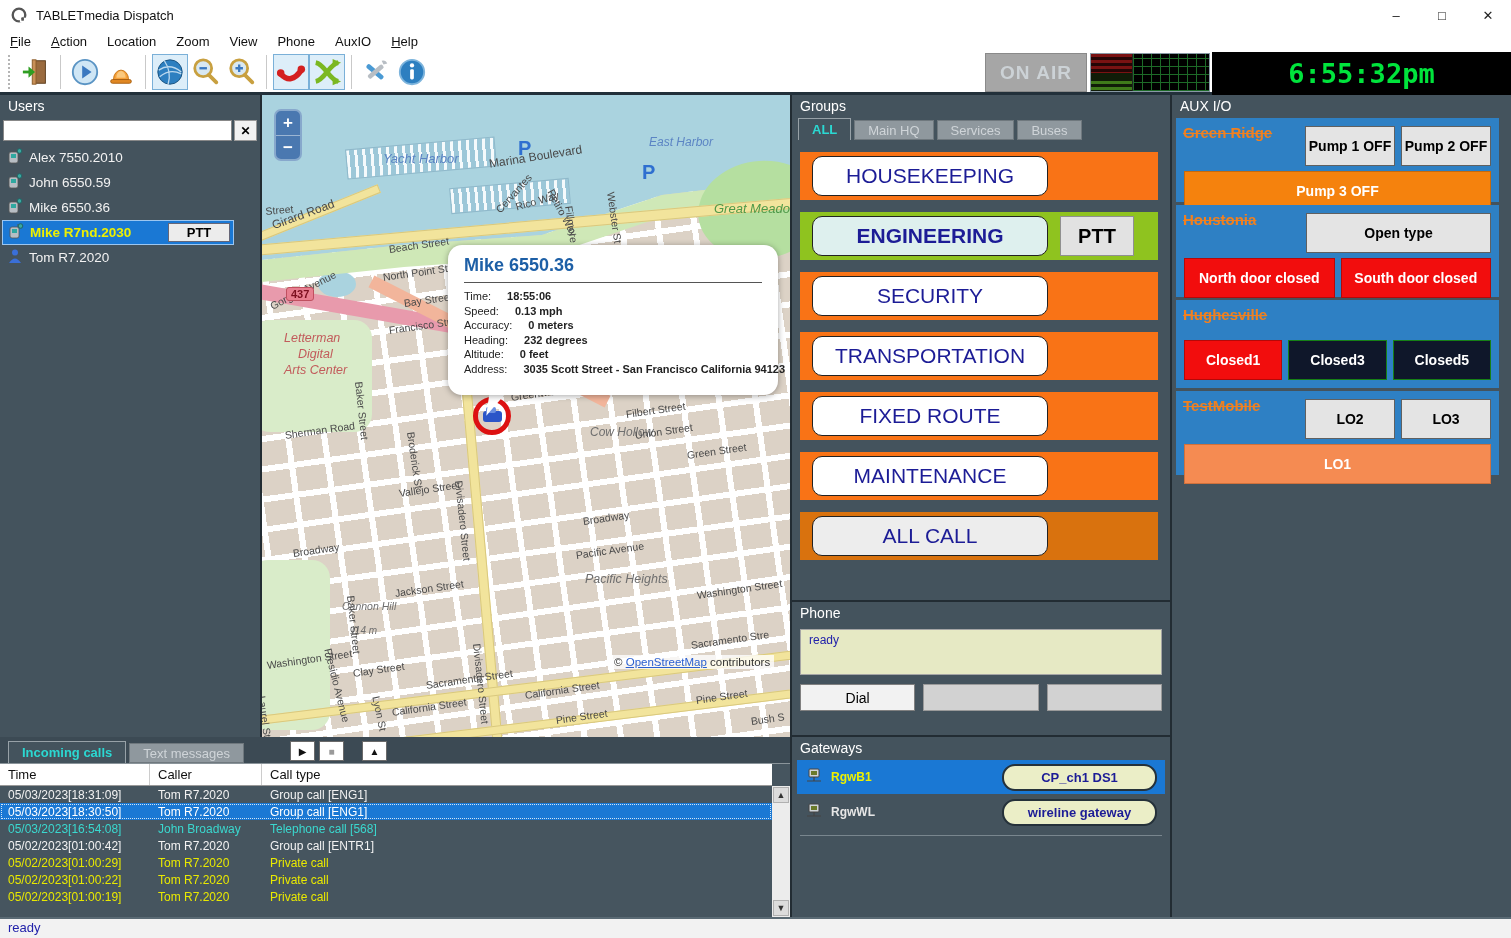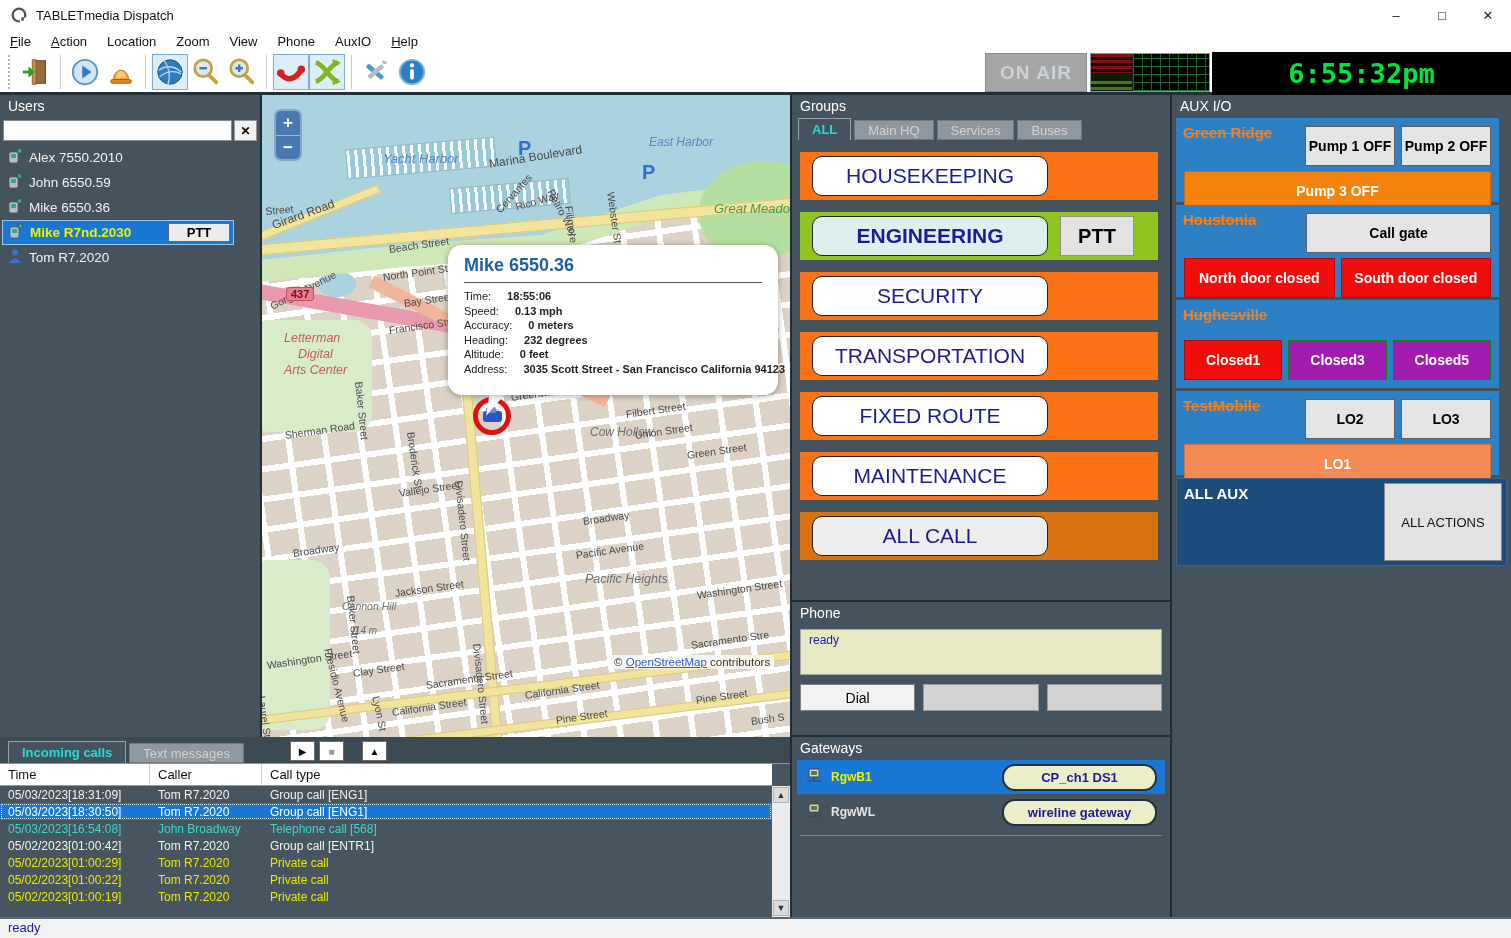--- a/index.html
+++ b/index.html
@@ -148,21 +148,21 @@
                text-decoration:line-through; }
   .aux-row { display:flex; gap:6px; justify-content:flex-end; }
   .aux-row + .aux-row { margin-top:5px; }
   .aux-btn { height:40px; display:flex; align-items:center; justify-content:center; font-weight:bold;
              font-size:14px; border:1px solid #606060; white-space:nowrap; }
   .aux-row.fill .aux-btn { flex:1; }
   .aux-gray { background:#e4e4e4; color:#000; }
   .aux-orange { background:#f5820d; color:#fff; border-color:#c86a0a; }
   .aux-salmon { background:#f58b52; color:#fff; border-color:#d0713c; }
   .aux-red { background:#f20d0d; color:#fff; border-color:#b50808; }
-  .aux-green { background:#a21caf; color:#fff; border-color:#168016; }
+  .aux-green { background:#0f172a; color:#fff; border-color:#168016; }
   #allaux { position:relative; margin:0 4px; height:88px; background:#1c4d7d; border:1px solid #46627a; }
   #allaux .aux-label2 { position:absolute; left:7px; top:6px; color:#fff; font-weight:bold; font-size:15px; }
   #allaux .aux-actions { position:absolute; right:4px; top:4px; bottom:4px; width:118px; background:#e2e2e2;
                          border:1px solid #8a8a8a; color:#111; font-size:13px;
                          display:flex; align-items:center; justify-content:center; }
 
   
   #bottombar { position:absolute; left:0; top:737px; width:790px; height:26px; background:#3c4a54;
                display:flex; align-items:flex-end; }
   #bottombar .tabs { margin-left:8px; }
@@ -540,21 +540,21 @@
           <div class="aux-btn aux-gray" style="flex: 0 0 90px;">Pump 1 OFF</div>
           <div class="aux-btn aux-gray" style="flex: 0 0 90px;">Pump 2 OFF</div>
         </div>
         <div class="aux-row fill">
           <div class="aux-btn aux-orange">Pump 3 OFF</div>
         </div>
       </div>
       <div class="aux-section blue" style="height: 92px;">
         <span class="aux-label">Houstonia</span>
         <div class="aux-row ">
-          <div class="aux-btn aux-gray" style="flex: 0 0 185px;">Call gate</div>
+          <div class="aux-btn aux-gray" style="flex: 0 0 185px;">Open type</div>
         </div>
         <div class="aux-row fill">
           <div class="aux-btn aux-red">North door closed</div>
           <div class="aux-btn aux-red">South door closed</div>
         </div>
       </div>
       <div class="aux-section blue bottom" style="height: 88px;">
         <span class="aux-label">Hughesville</span>
         <div class="aux-row fill">
           <div class="aux-btn aux-red">Closed1</div>
@@ -566,24 +566,20 @@
         <span class="aux-label">TestMobile</span>
         <div class="aux-row ">
           <div class="aux-btn aux-gray" style="flex: 0 0 90px;">LO2</div>
           <div class="aux-btn aux-gray" style="flex: 0 0 90px;">LO3</div>
         </div>
         <div class="aux-row fill">
           <div class="aux-btn aux-salmon">LO1</div>
         </div>
       </div>
     </div>
-  <div id="allaux">
-    <span class="aux-label2">ALL AUX</span>
-    <div class="aux-actions">ALL ACTIONS</div>
-  </div>
 </div>
 
 <div id="bottombar">
   <div class="tabs" id="calls-tabs">
       <div class="tab active">Incoming calls</div>
       <div class="tab inactive">Text messages</div>
     </div>
   <div class="ctl-btns" id="ctl-btns">
       <div class="ctl-btn">▶</div>
       <div class="ctl-btn dim">■</div>

